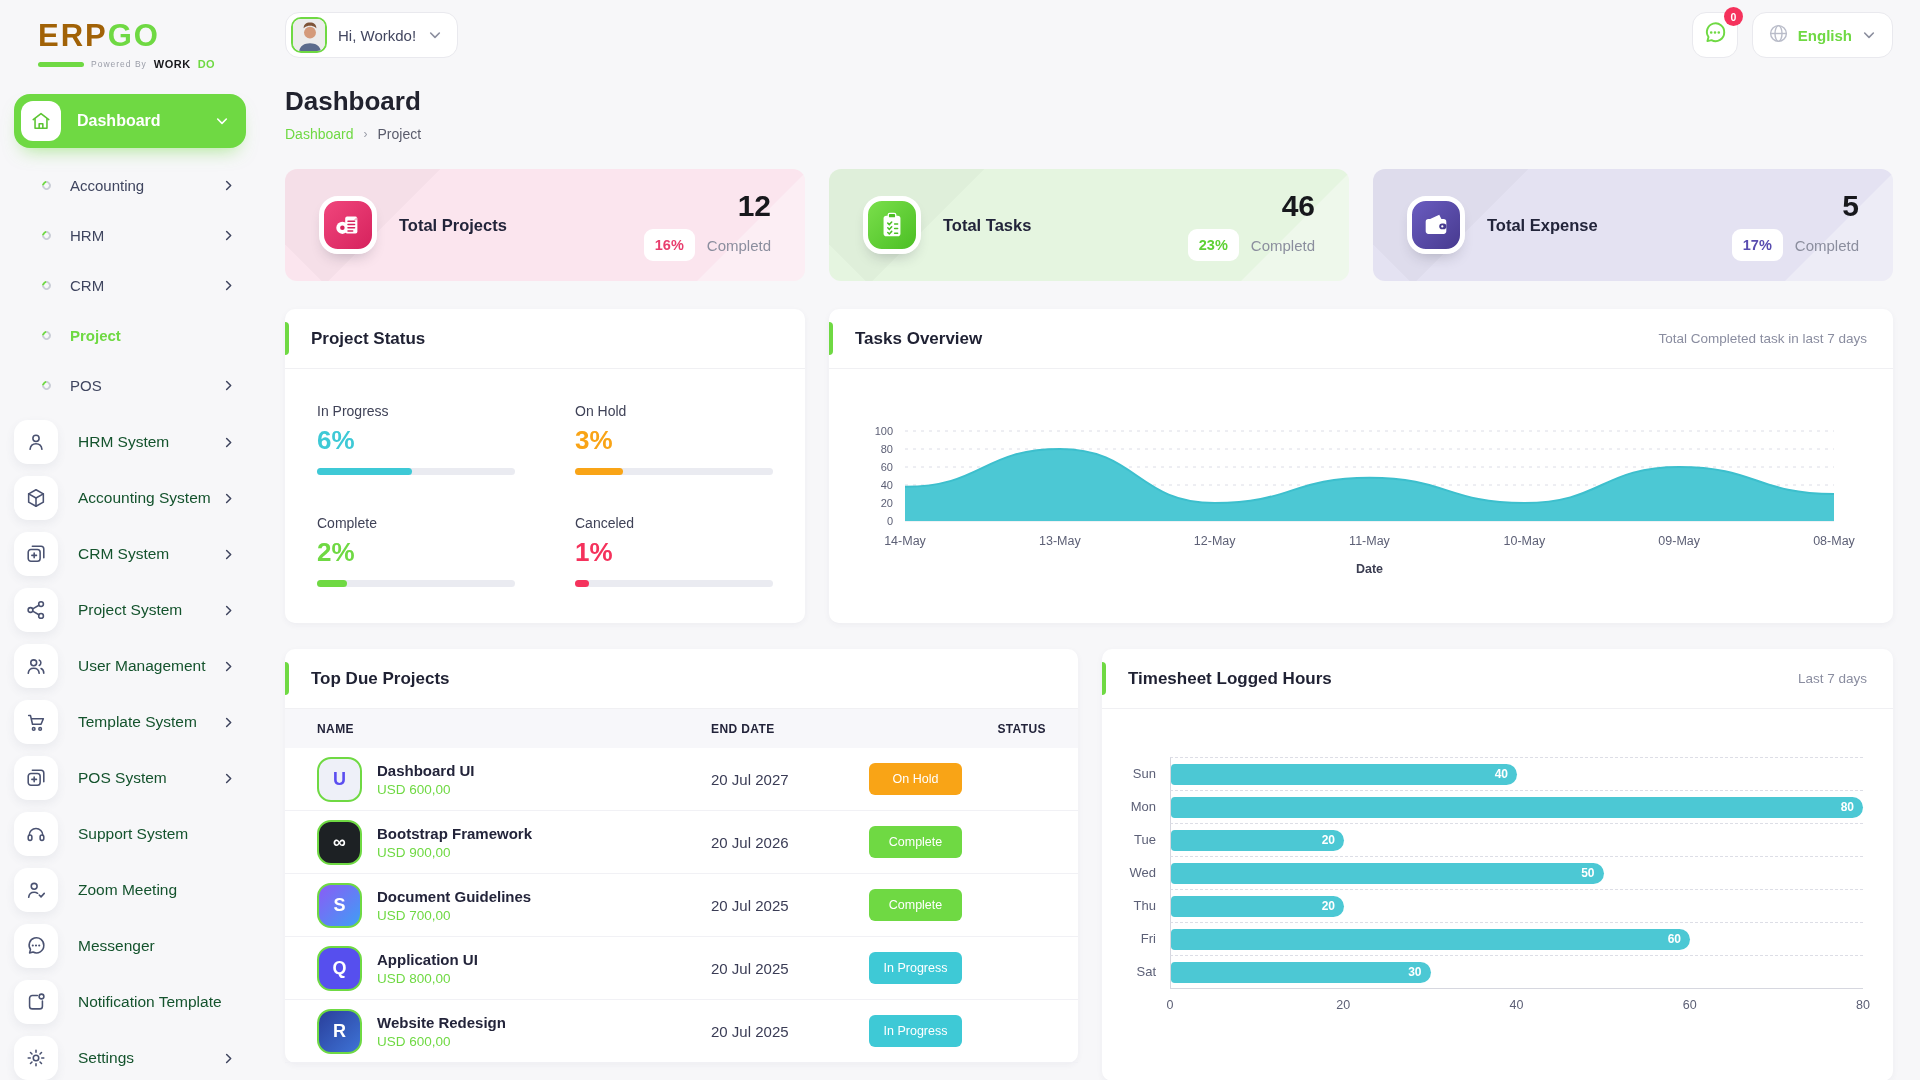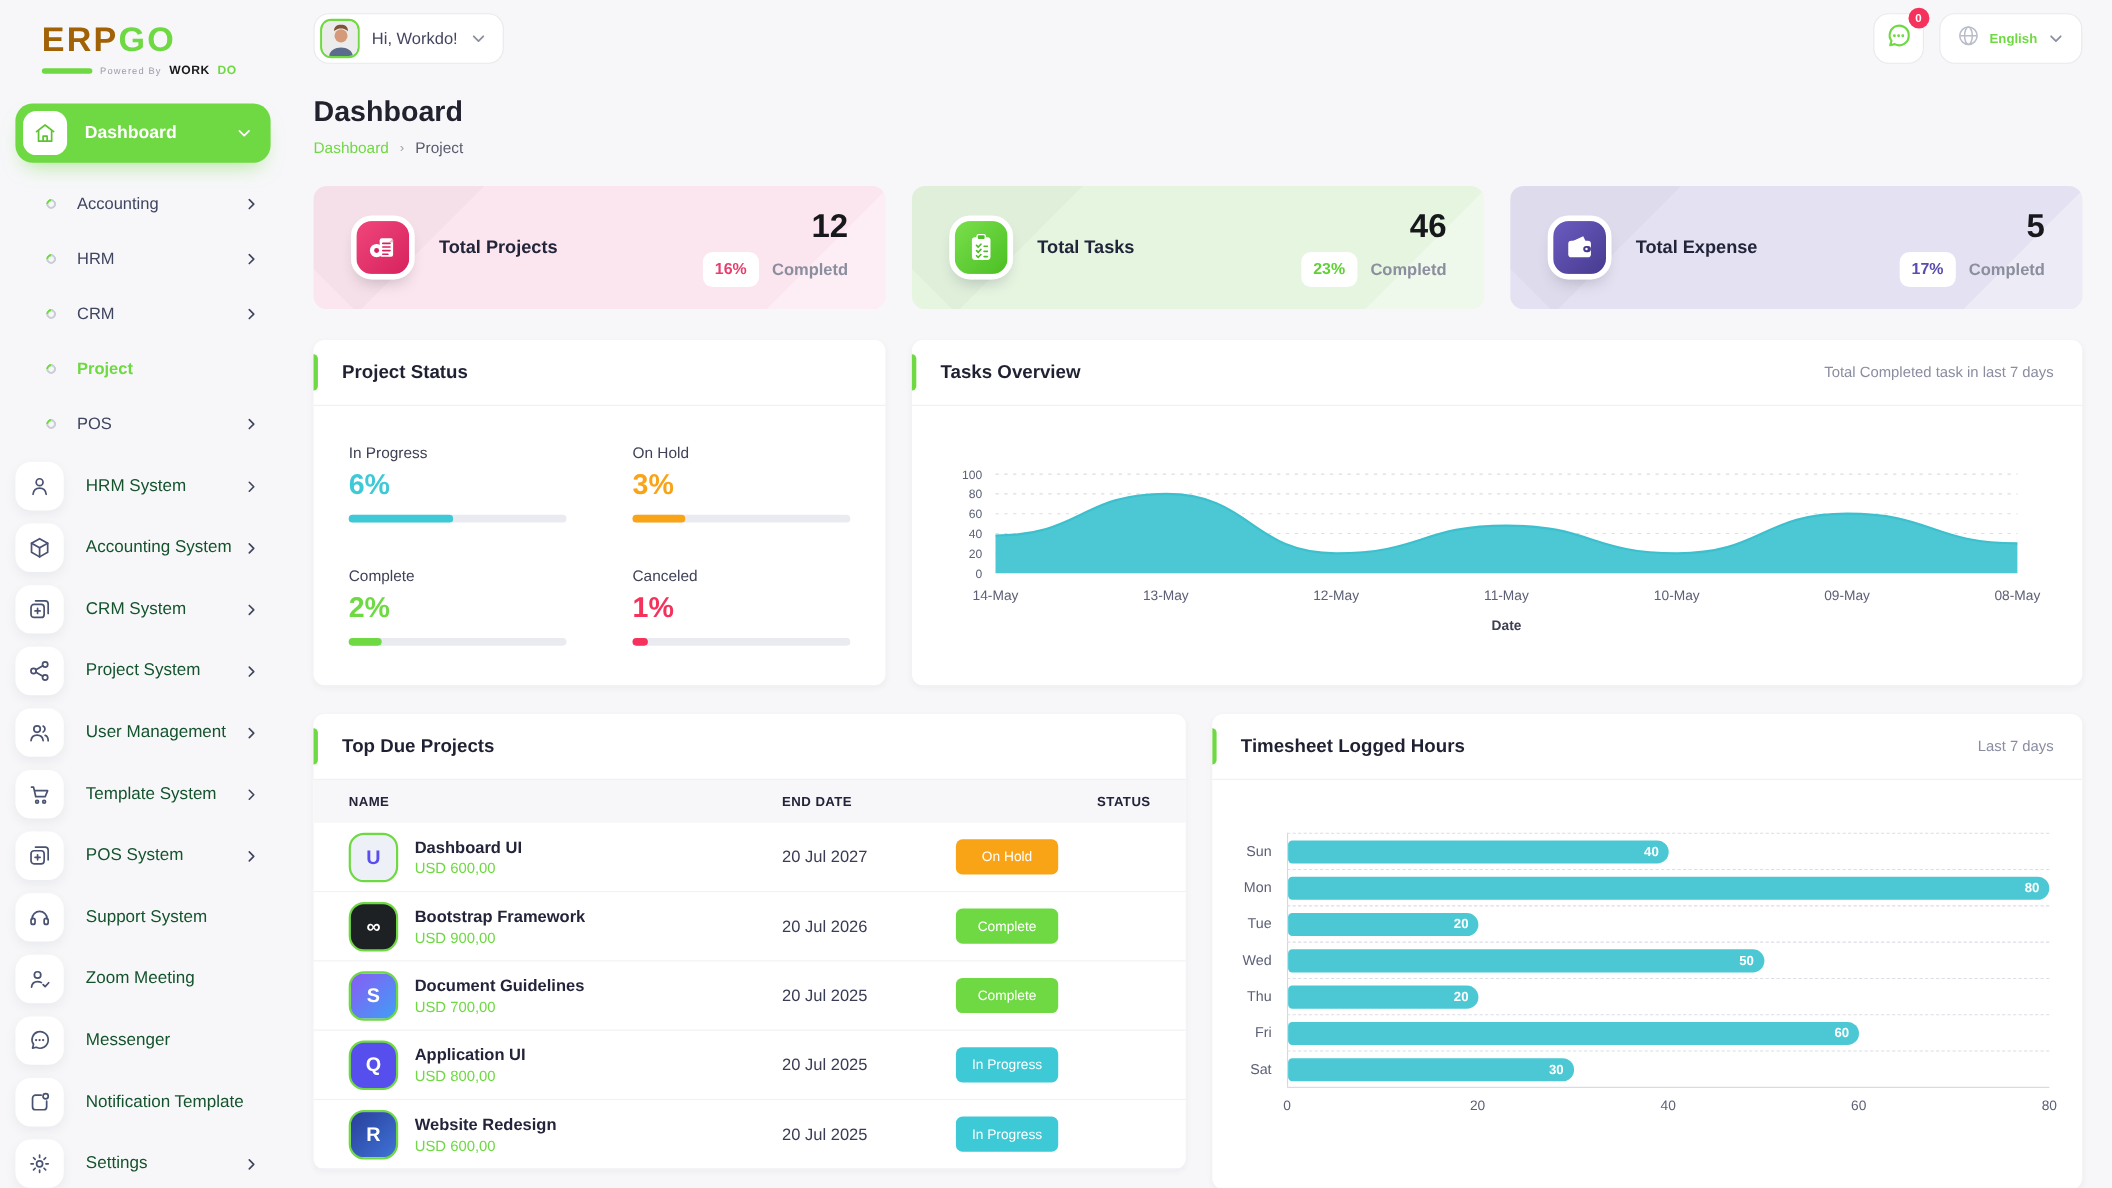--- a/index.html
+++ b/index.html
@@ -50,21 +50,21 @@
   .user-pill .lbl { font-size:15px; color:#42465f; font-weight:500; }
   .user-pill .chev { color:#8b8e9e; display:flex; }
   .top-actions { margin-left:auto; display:flex; gap:14px; }
   .icon-btn { position:relative; width:46px; height:46px; background:#fff; border:1px solid #e9e9ee;
     border-radius:14px; display:flex; align-items:center; justify-content:center; cursor:pointer; }
   .noti-badge { position:absolute; top:-6px; right:-6px; min-width:19px; height:19px; border-radius:10px;
     background:#f5325c; color:#fff; font-size:10.5px; font-weight:700; display:flex; align-items:center;
     justify-content:center; padding:0 5px; }
   .lang-pill { display:flex; align-items:center; gap:9px; background:#fff; border:1px solid #e9e9ee;
     border-radius:14px; height:46px; padding:0 15px; cursor:pointer; }
-  .lang-pill .lbl { color:#6fd943; font-size:12px; font-weight:600; }
+  .lang-pill .lbl { color:#6fd943; font-size:15px; font-weight:600; }
   .lang-pill .chev { color:#8b8e9e; display:flex; }
 
   .page-title { margin-top:28px; font-size:26px; font-weight:700; color:#21222e; }
   .breadcrumb { margin-top:9px; display:flex; align-items:center; gap:10px; font-size:14px; }
   .bc-home { color:#6fd943; cursor:pointer; }
   .bc-sep { color:#9a9da8; font-size:12px; }
   .bc-cur { color:#595b6b; }
 
   
   .stats-row { margin-top:27px; display:grid; grid-template-columns:repeat(3,1fr); gap:24px; }
@@ -84,21 +84,21 @@
   .theme-green .stat-icon { background:linear-gradient(135deg,#7adf4b,#4bbf24); }
   .theme-purple .stat-icon { background:linear-gradient(135deg,#6a5cc0,#473a8f); }
   .stat-title { margin-left:22px; font-size:16.5px; font-weight:700; color:#22243a; z-index:1; }
   .stat-right { margin-left:auto; text-align:right; z-index:1; }
   .stat-value { font-size:30px; font-weight:700; color:#17181c; line-height:1.1; }
   .stat-sub { margin-top:7px; display:flex; align-items:center; gap:12px; justify-content:flex-end; }
   .stat-badge { background:#fff; border-radius:9px; padding:8px 11px; font-size:14.5px; font-weight:700; }
   .theme-pink .stat-badge { color:#e83e6e; }
   .theme-green .stat-badge { color:#5ed134; }
   .theme-purple .stat-badge { color:#584caf; }
-  .stat-sub-label { font-size:15px; color:#8b8e9e; font-weight:700; }
+  .stat-sub-label { font-size:15px; color:#8b8e9e; font-weight:400; }
 
   
   .row2 { margin-top:28px; display:grid; grid-template-columns:520px 1fr; gap:24px; }
   .row3 { margin-top:26px; display:grid; grid-template-columns:793px 1fr; gap:24px; align-items:start; }
   .card { background:#fff; border-radius:10px; box-shadow:0 2px 6px rgba(60,60,90,.05); position:relative; }
   .card-head { position:relative; height:60px; display:flex; align-items:center;
     padding:0 26px; border-bottom:1px solid #f0f0f3; }
   .card-head::before { content:""; position:absolute; left:0; top:13px; bottom:13px; width:4px;
     background:#6fd943; border-radius:0 4px 4px 0; }
   .card-title { font-size:17px; font-weight:700; color:#1f2133; }

